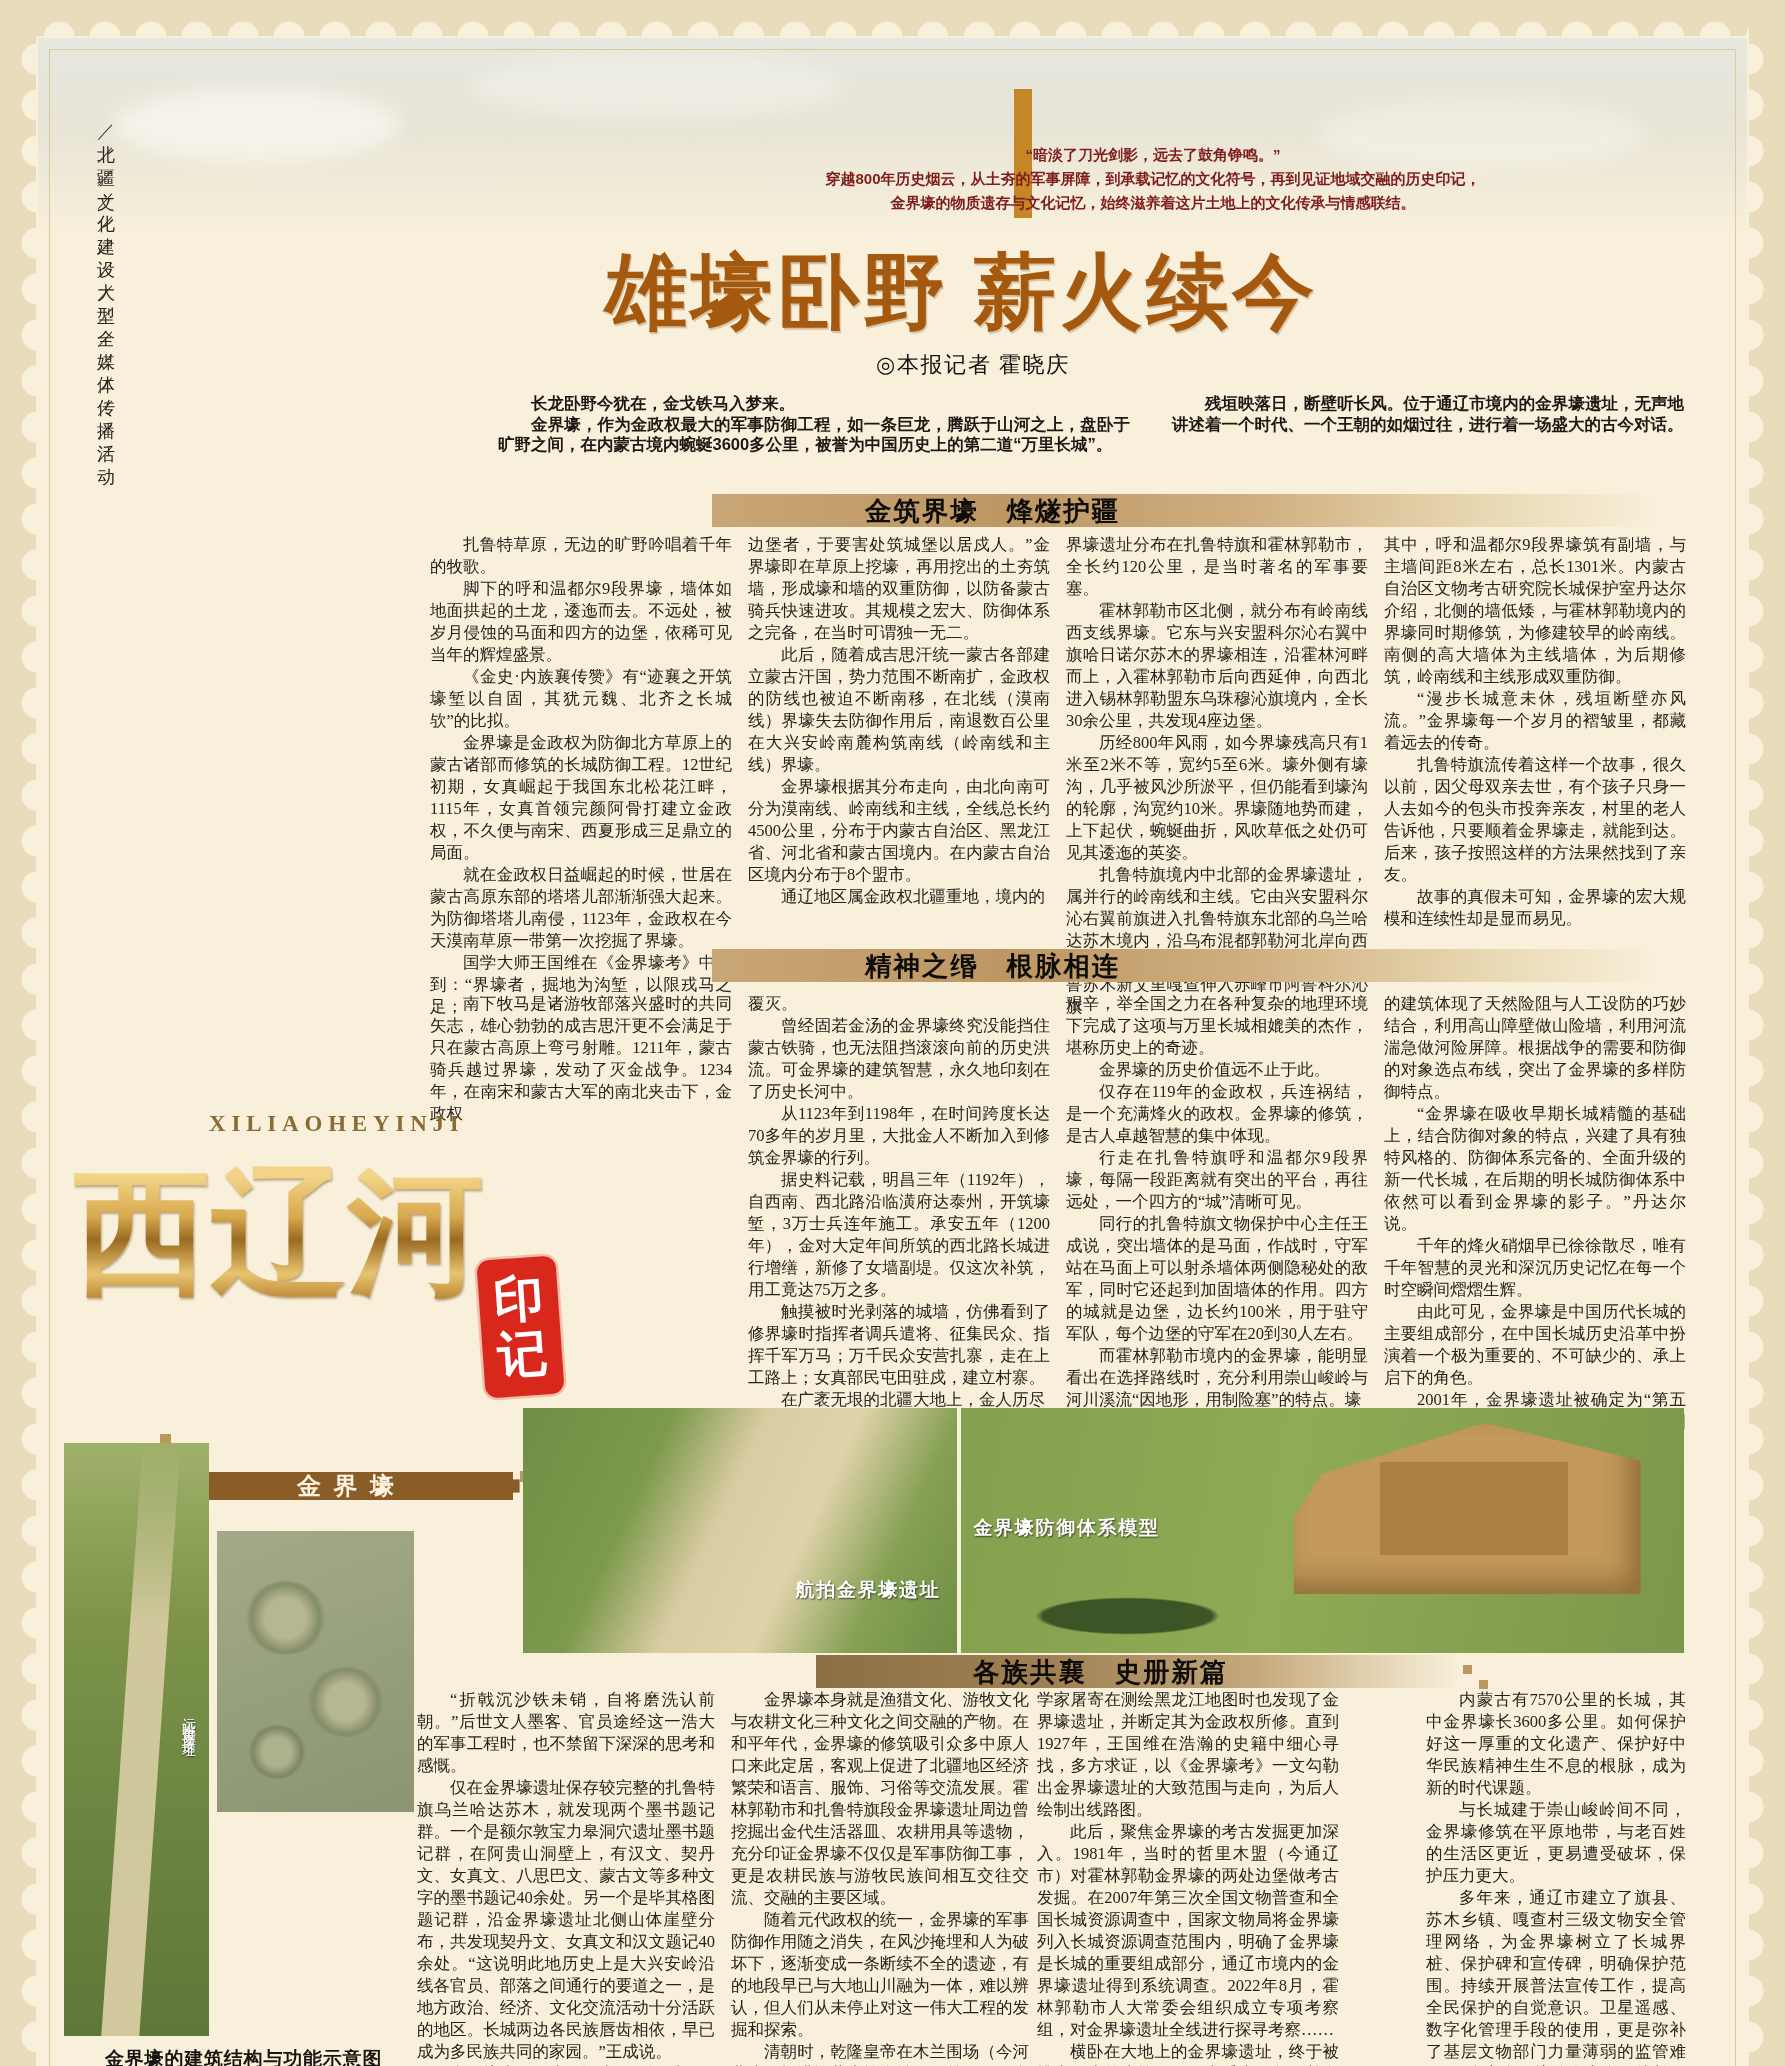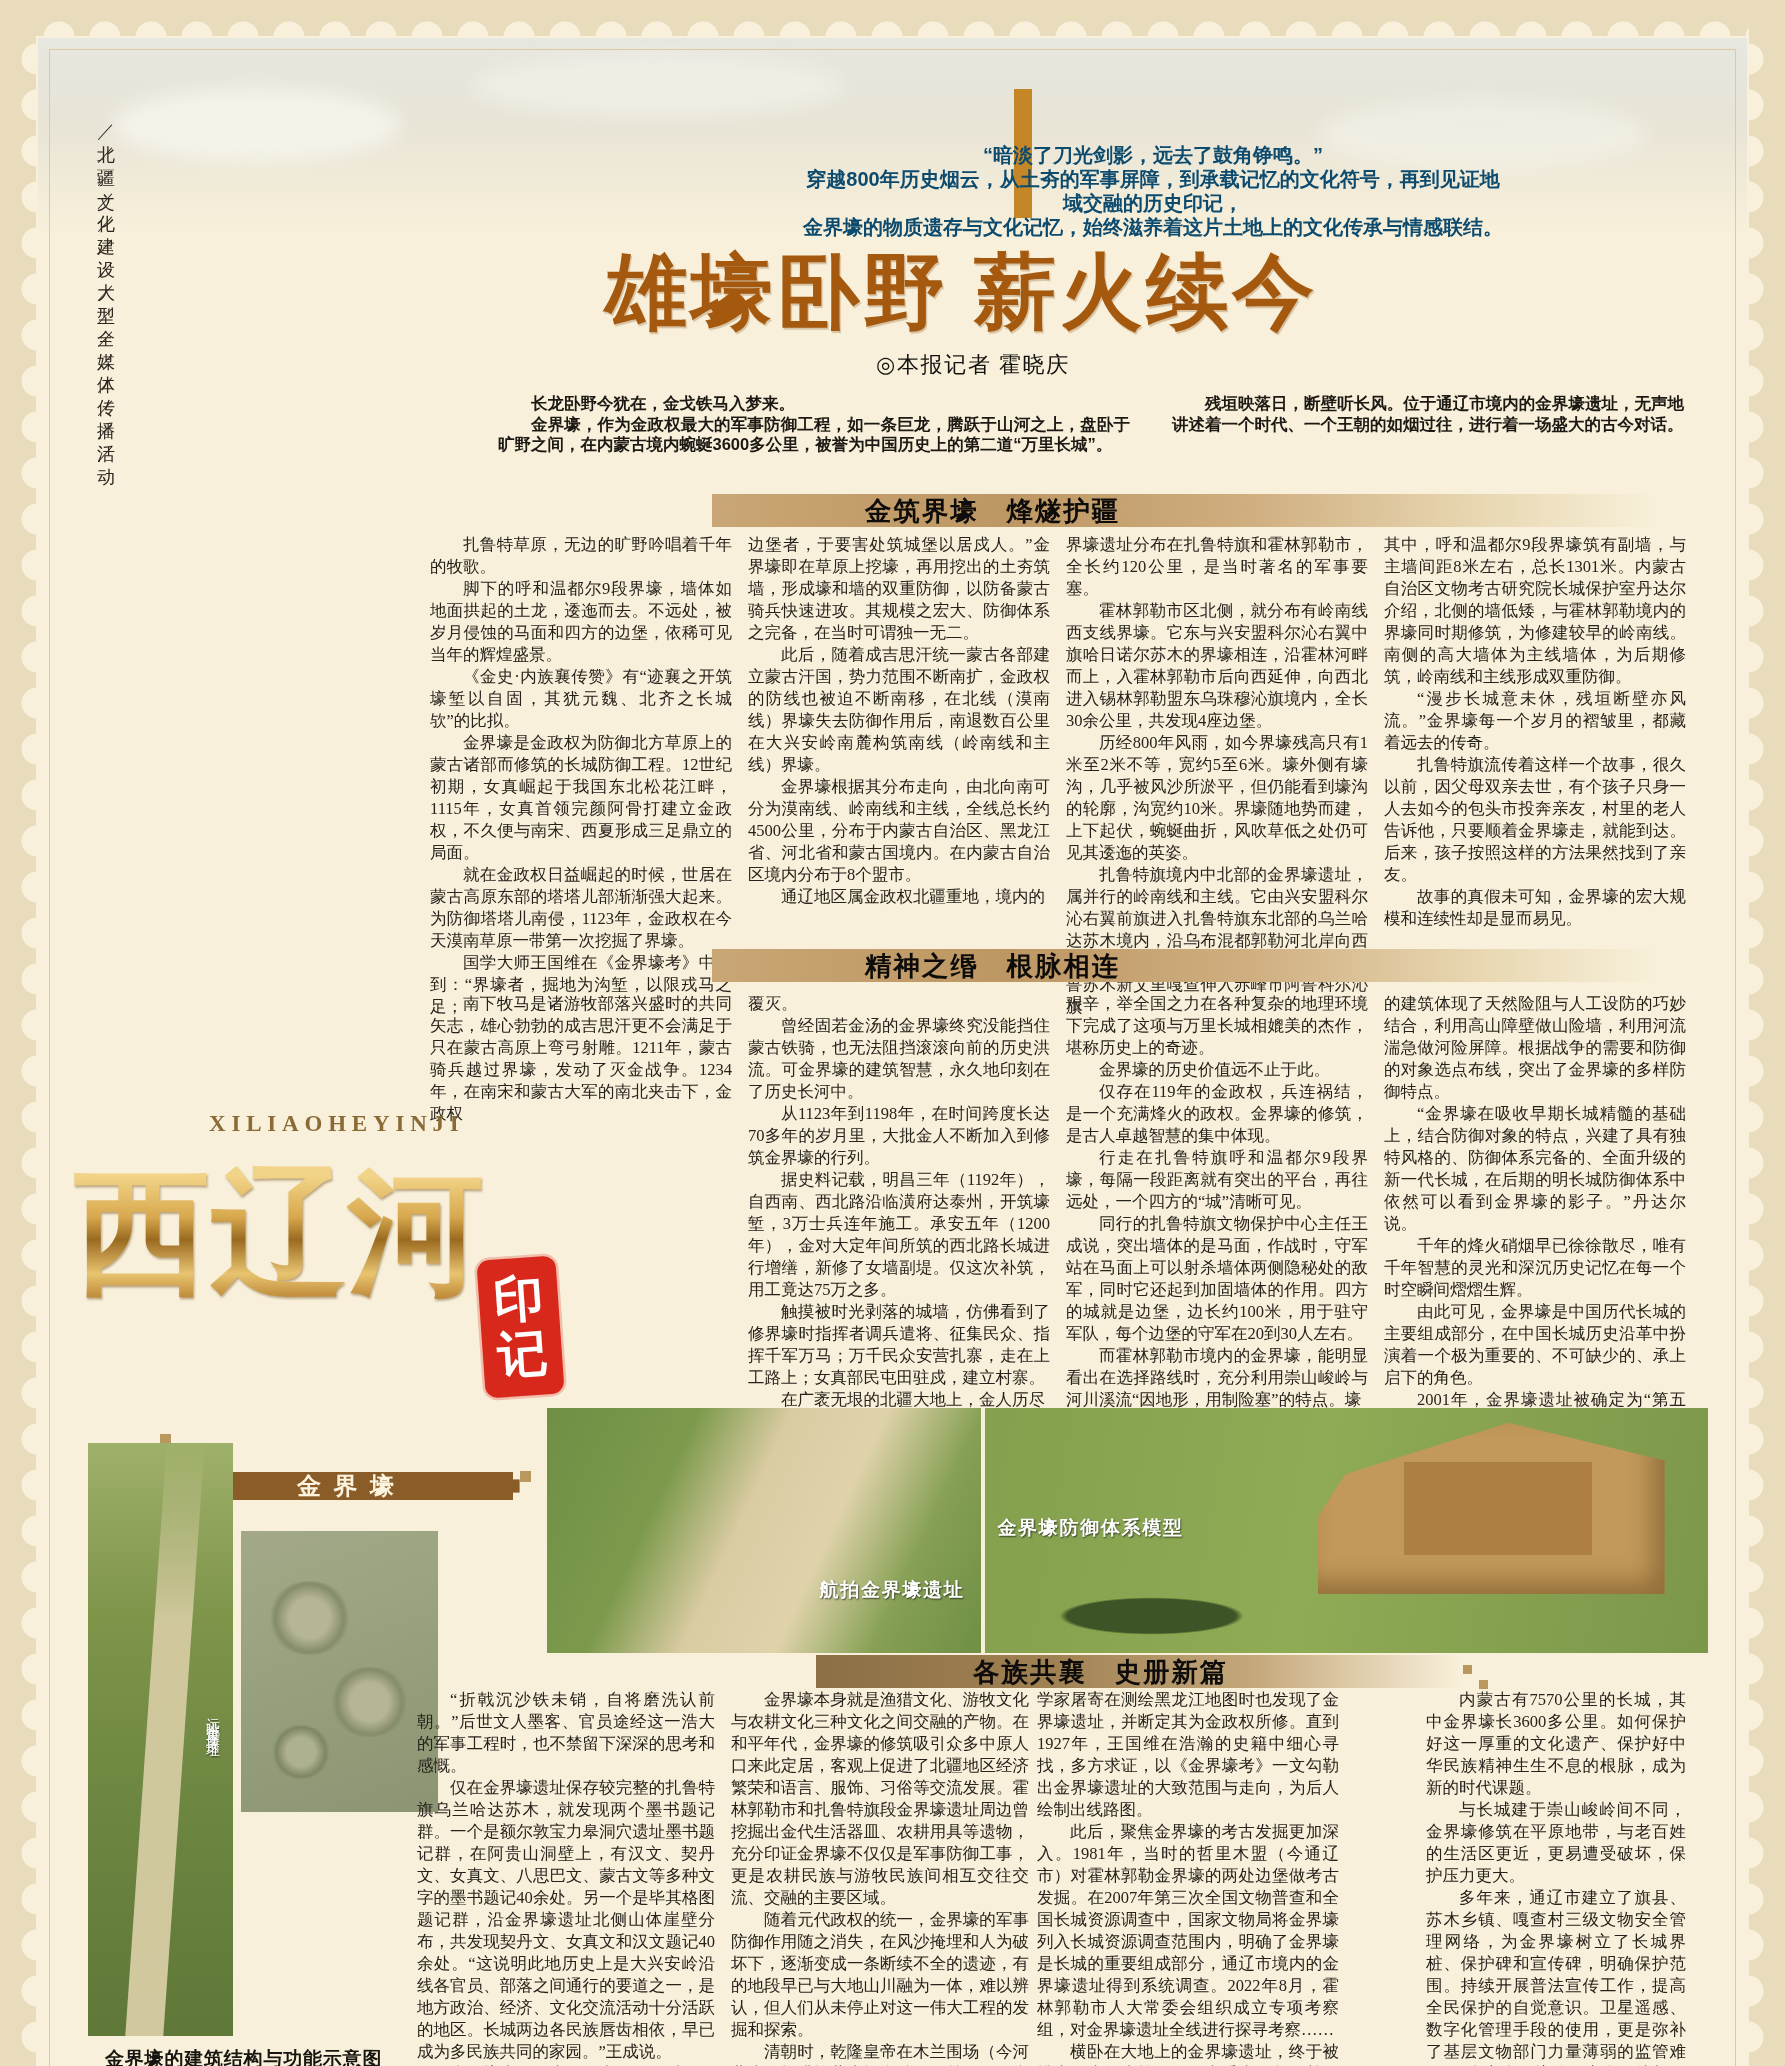--- a/index.html
+++ b/index.html
@@ -10,22 +10,22 @@
   .bump-top{position:absolute;left:36px;right:36px;top:13.2px;height:24px;background:radial-gradient(circle 15.7px at 50% 100%,#f8f0da 15px,rgba(0,0,0,0) 16px);background-size:46px 24px;background-repeat:repeat-x;}
   .bump-left{position:absolute;top:36px;bottom:36px;left:13.2px;width:24px;background:radial-gradient(circle 15.7px at 100% 50%,#f8f0da 15px,rgba(0,0,0,0) 16px);background-size:24px 46px;background-repeat:repeat-y;}
   .bump-right{position:absolute;top:36px;bottom:36px;right:13.2px;width:24px;background:radial-gradient(circle 15.7px at 0% 50%,#f8f0da 15px,rgba(0,0,0,0) 16px);background-size:24px 46px;background-repeat:repeat-y;}
   .frame{position:absolute;inset:49px;border:1.2px solid #dcc99e;pointer-events:none;}
   .sky{position:absolute;left:38px;right:38px;top:38px;height:198px;
        background:linear-gradient(180deg,#e6e7df 0%,#e8e4d6 45%,rgba(248,240,218,0) 100%);}
   .cloud{position:absolute;background:#f7f6ee;border-radius:50%;filter:blur(9px);opacity:.8;}
   .vseries{writing-mode:vertical-rl;text-orientation:upright;font-family:"Liberation Serif",serif;
        font-size:18px;letter-spacing:2.5px;color:#2b2620;}
   .accentbar{background:#c58627;}
-  .quote{font-family:"Liberation Sans","DejaVu Sans",sans-serif;font-weight:700;color:#0c4a6e;
-       font-size:20px;line-height:24px;text-align:center;}
+  .quote{font-family:"Liberation Sans","DejaVu Sans",sans-serif;font-weight:700;color:#7f1d1d;
+       font-size:15px;line-height:24px;text-align:center;}
   .headline{font-weight:900;color:#a4590f;font-size:82px;letter-spacing:4.1px;white-space:nowrap;
        text-shadow:1.2px 1.7px 0.8px rgba(120,60,5,.25);}
   .byline{font-size:22px;color:#141210;letter-spacing:1.7px;}
   .intro{font-family:"Liberation Sans","DejaVu Sans",sans-serif;font-weight:600;color:#1c1914;
        font-size:16.5px;line-height:20.7px;text-align:justify;}
   .intro p{margin:0;text-indent:2em;}
   .band{height:33px;}
   .band-light{background:linear-gradient(90deg,#c9a675 0%,#bd9763 30%,#cfae7f 55%,#e9d9b4 80%,rgba(247,240,220,0) 97%);}
   .band-dark{background:linear-gradient(90deg,#8c6f45 0%,#a08153 35%,#c5a97c 65%,rgba(247,240,220,0) 95%);}
   .band-title{position:absolute;top:50%;transform:translateY(-50%);font-family:"Liberation Sans","DejaVu Sans",sans-serif;
@@ -37,21 +37,21 @@
   .logo-cn{font-weight:900;font-size:136px;line-height:136px;letter-spacing:0.8px;white-space:nowrap;
        background:linear-gradient(180deg,#f2d488 8%,#d8a94e 38%,#9a6a20 55%,#e8c470 80%,#b98230 100%);
        -webkit-background-clip:text;background-clip:text;color:transparent;
        filter:drop-shadow(1.7px 2.5px 0.8px rgba(110,70,20,.45));margin-left:12px;}
   .seal{background:#d8281c;border-radius:12.4px;transform:rotate(-4deg);
        box-shadow:0 0 0 2.5px rgba(216,40,28,.25);display:flex;flex-direction:column;align-items:center;justify-content:center;}
   .seal span{color:#fff;font-weight:900;font-size:50px;line-height:55px;font-family:"Liberation Serif",serif;}
   .banner{background:#8a5c28;display:flex;align-items:center;justify-content:center;
        box-shadow:-14px 0 0 -7.4px #8a5c28, 14px 0 0 -7.4px #8a5c28;}
   .banner span{color:#fdf4df;font-size:24px;font-weight:700;letter-spacing:12.4px;text-indent:12.4px;}
-  .photo{overflow:hidden;margin-left:24px;}
+  .photo{overflow:hidden;}
   .pcap{position:absolute;color:#fff;font-weight:700;font-size:19px;letter-spacing:1.7px;
        text-shadow:0.8px 1.2px 1.7px rgba(0,0,0,.65);font-family:"Liberation Serif",serif;}
   .vcap{writing-mode:vertical-rl;text-orientation:upright;color:#fff;font-size:14px;letter-spacing:4.1px;
        text-shadow:0.4px 0.8px 1.2px rgba(0,0,0,.6);}
   .dtitle{font-family:"Liberation Sans","DejaVu Sans",sans-serif;font-weight:900;font-size:19px;color:#17150f;letter-spacing:0.8px;}
   .pixel{position:absolute;background:#b9985f;}
 </style>
 </head>
 <body>
 

